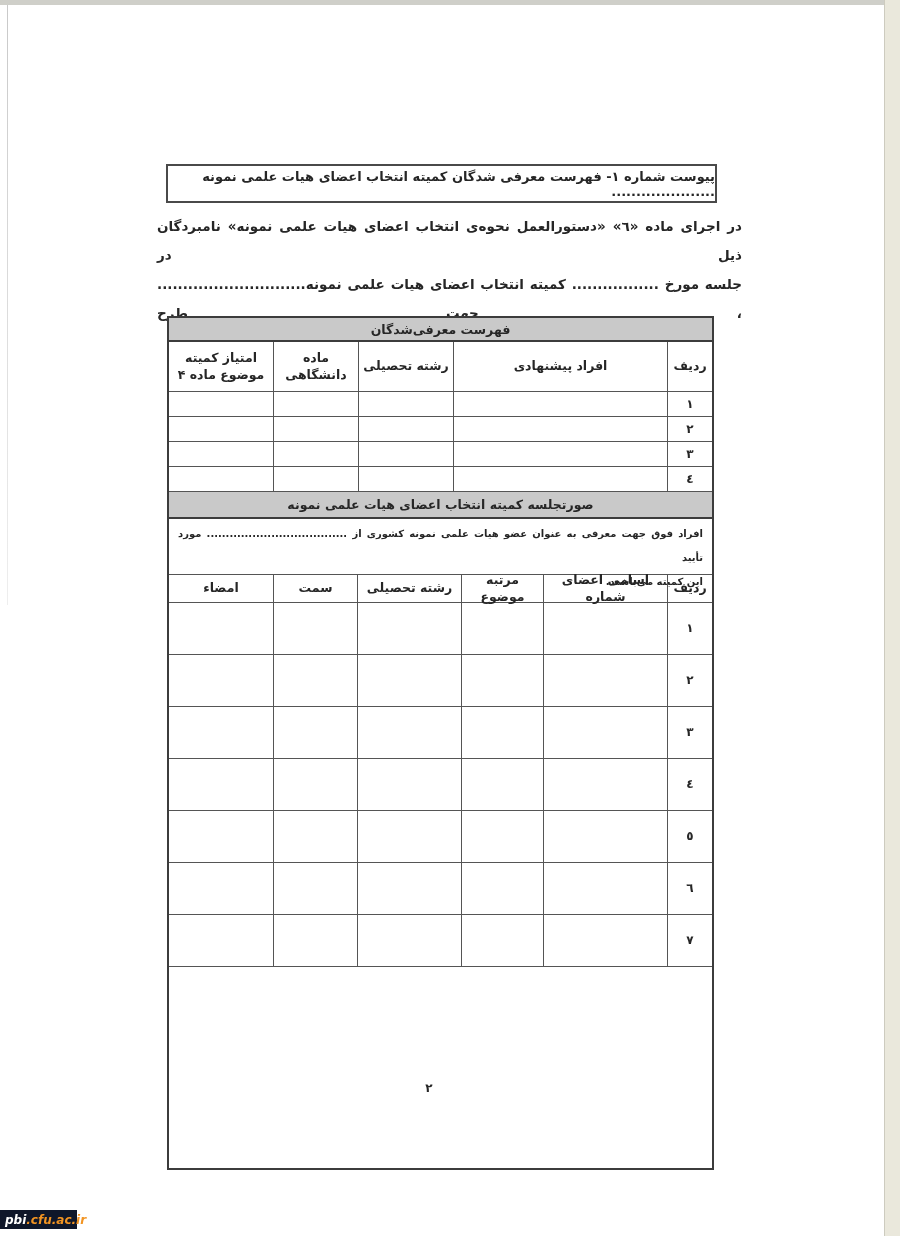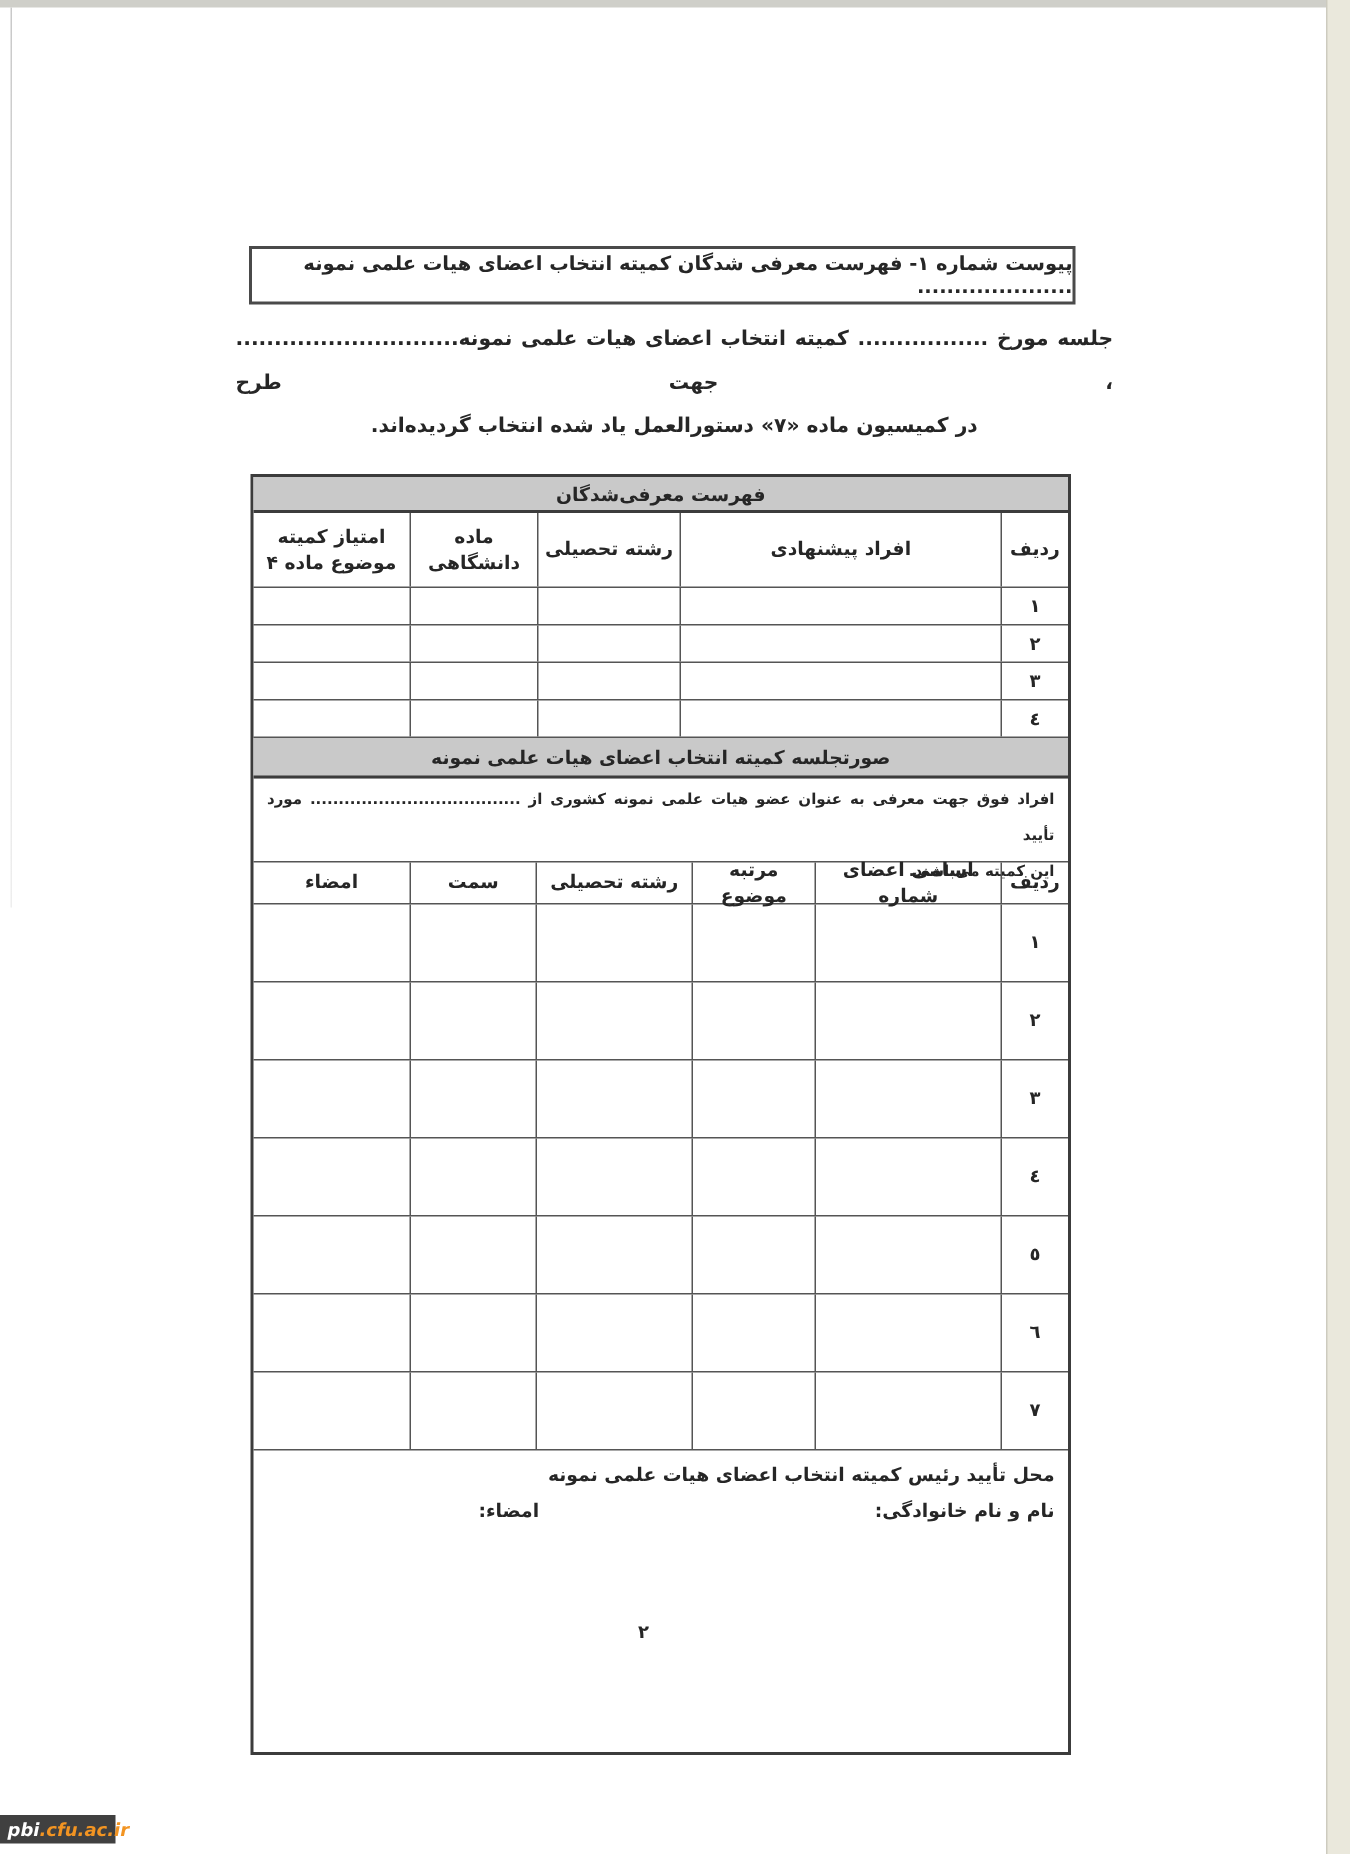--- a/index.html
+++ b/index.html
@@ -105,20 +105,21 @@
 
 <div class="scan-top"></div>
 <div class="scan-right"></div>
 <div class="crease"></div>
 
 <div class="title-box">
   <span>پیوست شماره ۱- فهرست معرفی شدگان کمیته انتخاب اعضای هیات علمی نمونه .....................</span>
 </div>
 
 <div class="intro">
+  <div class="jline">در اجرای ماده «٦» «دستورالعمل نحوه‌ی انتخاب اعضای هیات علمی نمونه» نامبردگان ذیل در</div>
   <div class="jline">جلسه مورخ ................. کمیته انتخاب اعضای هیات علمی نمونه............................. ، جهت طرح</div>
   <div class="cline">در کمیسیون ماده «٧» دستورالعمل یاد شده انتخاب گردیده‌اند.</div>
 </div>
 
 <div class="main-table">
 
   <div class="bar">فهرست معرفی‌شدگان</div>
 
   <div class="row t1 head1">
     <div class="c c1">ردیف</div>
@@ -223,25 +224,20 @@
   </div>
   <div class="row t2 r52">
     <div class="c c1 num">٧</div>
     <div class="c c2"></div>
     <div class="c c3"></div>
     <div class="c c4"></div>
     <div class="c c5"></div>
     <div class="c c6"></div>
   </div>
 
-  <div class="tfooter">
-    <div class="fl1">محل تأیید رئیس کمیته انتخاب اعضای هیات علمی نمونه</div>
-    <div class="fl2">نام و نام خانوادگی:</div>
-    <div class="sig">امضاء:</div>
-  </div>
 </div>
 
 <div class="pagenum">۲</div>
 
-<div class="watermark" style="background: #404040; justify-content: space-between;">
+<div class="watermark" style="background: #0f172a; justify-content: space-between;">
   <span class="wm-pre" style="color: rgb(255, 255, 255);">pbi</span>
     <span class="wm-suf" style="color: rgb(242, 148, 34);">.cfu.ac.ir</span>
 </div>
 
 </body></html>

